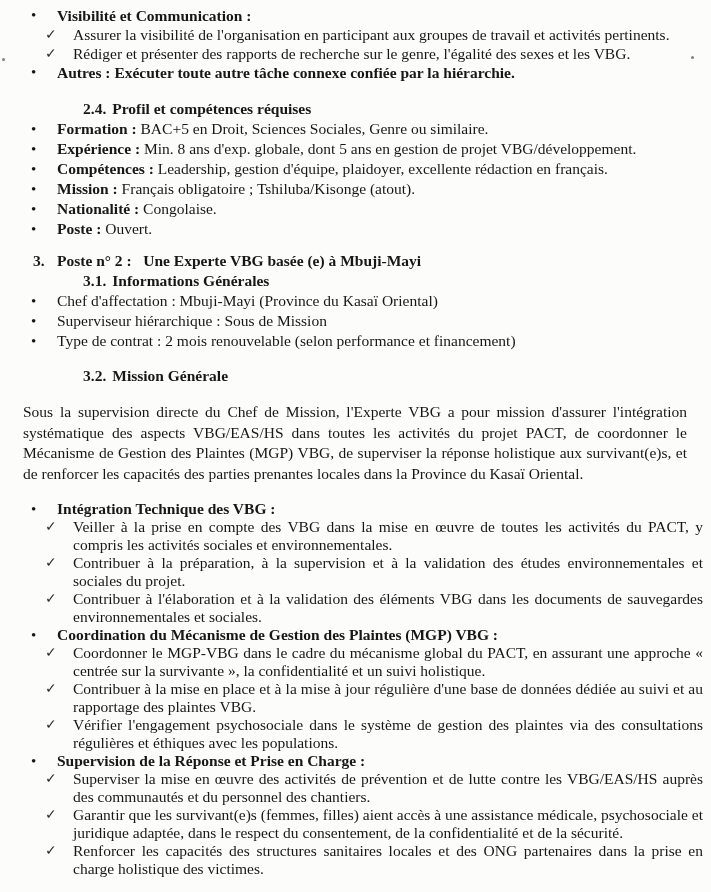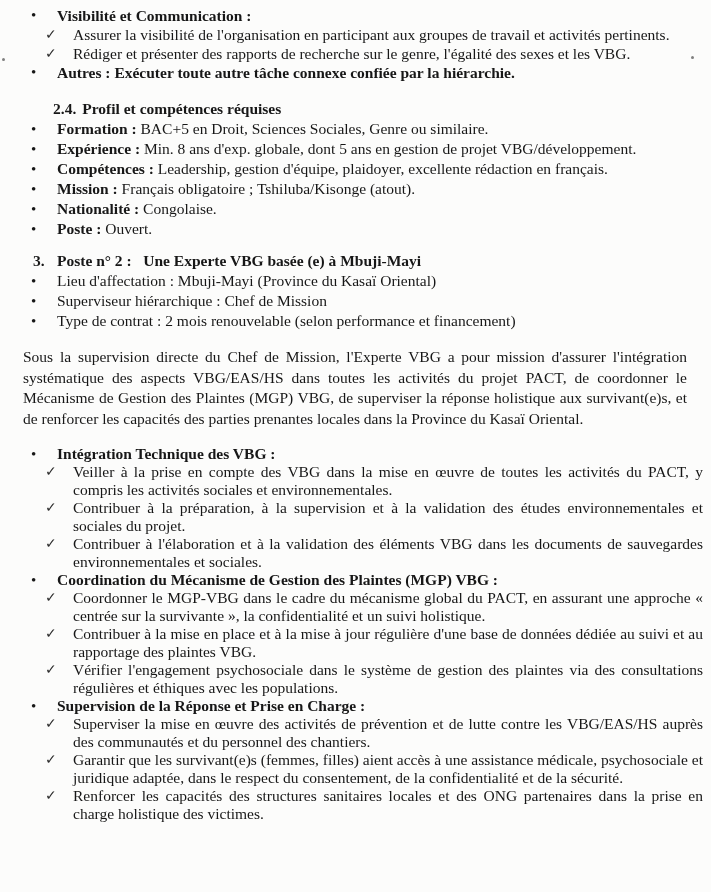--- a/index.html
+++ b/index.html
@@ -19,21 +19,21 @@
   .l2 > .mk { flex:0 0 28px; margin-left:38px; }
   .cnt { flex:1 1 auto; min-width:0; }
   .dot { font-size:15px; }
   .chk { font-size:14px; color:#2d2d2d; }
   .secA { line-height:19px; }
   .secP { line-height:20px; }
   .secI { line-height:20px; }
   .secR { line-height:18px; }
   .para { line-height:20.5px; text-align:justify; margin:16px; }
   .just { text-align:justify; }
-  .sub { margin-left:46px; }
+  .sub { margin-left:76px; }
   .num { display:inline-block; margin-right:6px; }
   .numhead { display:flex; margin-left:26px; }
   .num3 { flex:0 0 24px; }
   .m-sec1 { margin-top:17px; }
   .m-sec2 { margin-top:12px; }
   .m-sec3 { margin-top:15px; }
   .m-sec4 { margin-top:10px; }
   .speck { position:absolute; width:3px; height:3px; border-radius:50%; background:#4a4a4a; opacity:.7; }
   .s1 { left:2px; top:58px; }
   .s2 { left:691px; top:56px; }
@@ -86,33 +86,39 @@
   </div>
   <div class="row l1 secP">
     <span class="mk dot">•</span>
     <div class="cnt"><span class="b">Poste :</span><span> Ouvert.</span></div>
   </div>
 
   <div class="numhead secI m-sec2">
     <span class="num3 b">3.</span>
     <div class="cnt"><span class="b u">Poste n° 2 :&nbsp;&nbsp; Une Experte VBG basée (e) à Mbuji-Mayi</span></div>
   </div>
-  <div class="row l1 secI">
-    <span class="mk dot">•</span>
-    <div class="cnt"><span class="u">Lieu d'affectation</span><span> : Mbuji-Mayi (Province du Kasaï Oriental)</span></div>
+  <div class="sub secI">
+    <span class="num b">3.1.</span><span class="b u">Informations Générales</span>
   </div>
   <div class="row l1 secI">
     <span class="mk dot">•</span>
-    <div class="cnt"><span class="u">Superviseur hiérarchique</span><span> : Chef de Mission</span></div>
+    <div class="cnt"><span class="u">Chef d'affectation</span><span> : Mbuji-Mayi (Province du Kasaï Oriental)</span></div>
+  </div>
+  <div class="row l1 secI">
+    <span class="mk dot">•</span>
+    <div class="cnt"><span class="u">Superviseur hiérarchique</span><span> : Sous de Mission</span></div>
   </div>
   <div class="row l1 secI">
     <span class="mk dot">•</span>
     <div class="cnt"><span class="u">Type de contrat</span><span> : 2 mois renouvelable (selon performance et financement)</span></div>
   </div>
 
+  <div class="sub secP m-sec3">
+    <span class="num b">3.2.</span><span class="b u">Mission Générale</span>
+  </div>
   <p class="para">Sous la supervision directe du Chef de Mission, l'Experte VBG a pour mission d'assurer l'intégration systématique des aspects VBG/EAS/HS dans toutes les activités du projet PACT, de coordonner le Mécanisme de Gestion des Plaintes (MGP) VBG, de superviser la réponse holistique aux survivant(e)s, et de renforcer les capacités des parties prenantes locales dans la Province du Kasaï Oriental.</p>
 
 
   <div class="row l1 secR">
     <span class="mk dot">•</span>
     <div class="cnt"><span class="b u">Intégration Technique des VBG :</span></div>
   </div>
   <div class="row l2 secR">
     <span class="mk chk">✓</span>
     <div class="cnt just">Veiller à la prise en compte des VBG dans la mise en œuvre de toutes les activités du PACT, y compris les activités sociales et environnementales.</div>

